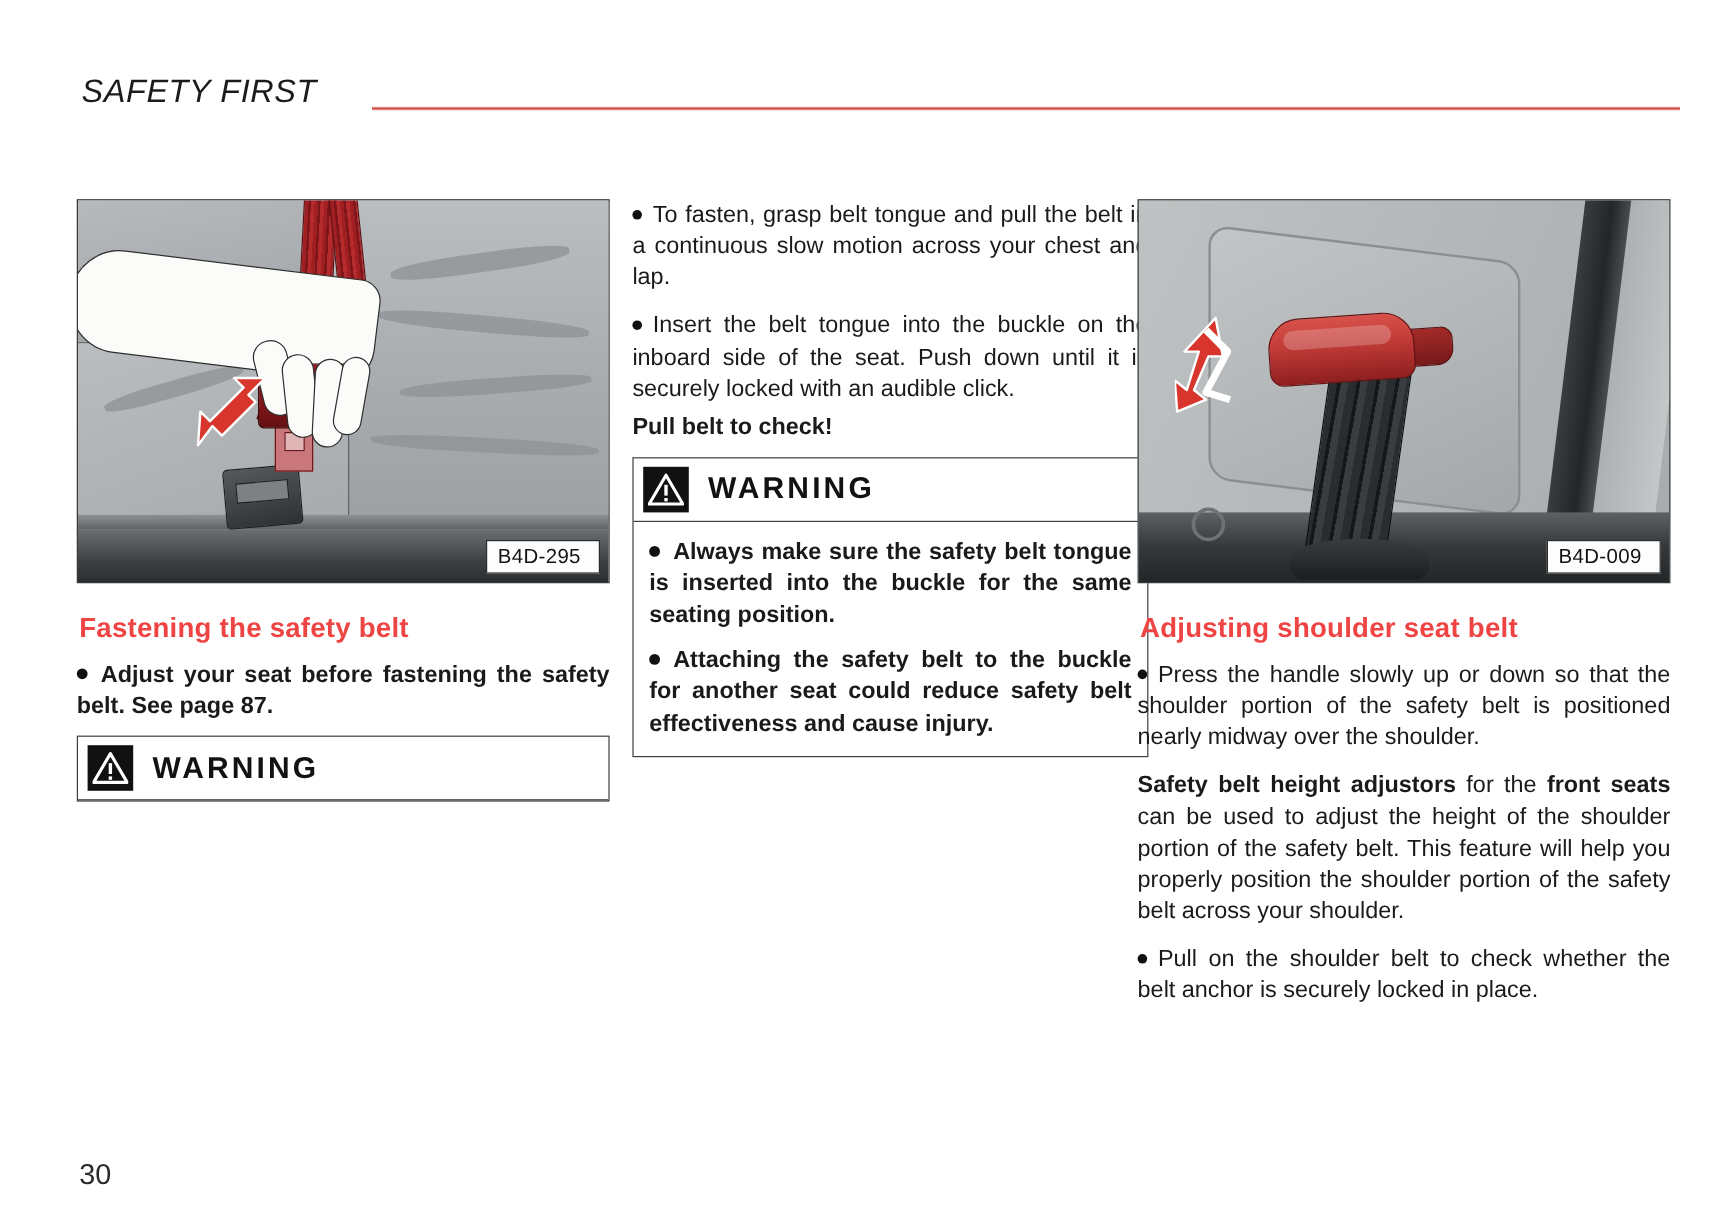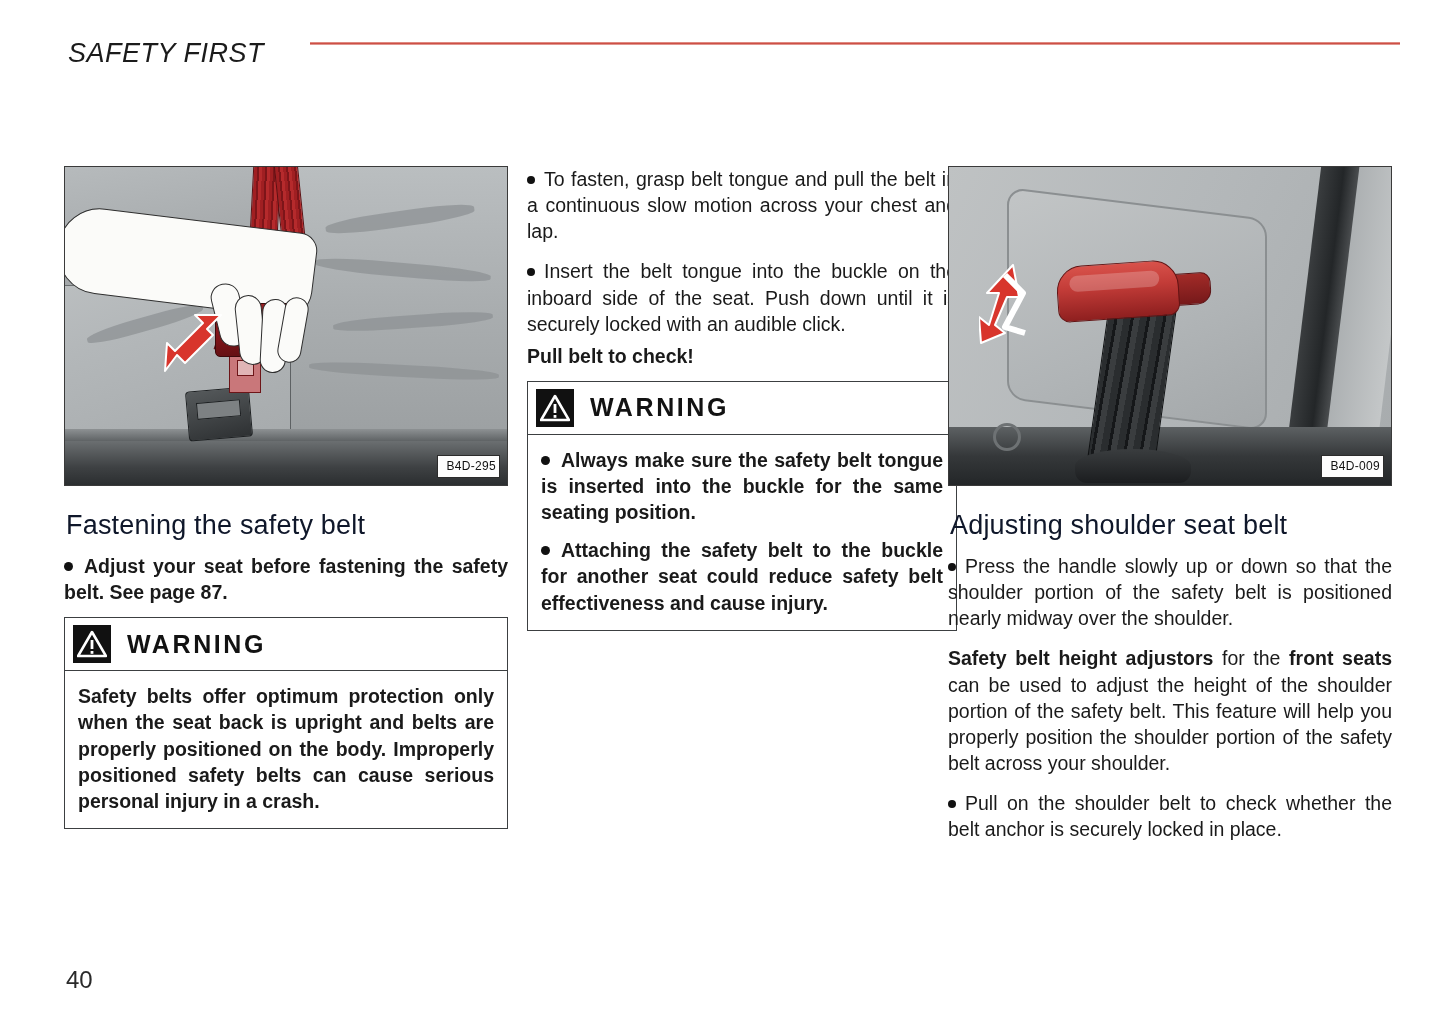--- a/index.html
+++ b/index.html
@@ -13,25 +13,25 @@
     position: relative;
     font-family: "Liberation Sans", sans-serif;
     color: #1a1a1a;
     overflow: hidden;
   }
 
   
   #page-header {
     position: absolute;
     left: 68px;
-    top: 38px;
+    top: 52px;
     width: 1332px;
     height: 40px;
     display: flex;
-    align-items: flex-start;
+    align-items: flex-end;
     gap: 32px;
   }
   #page-header .head-title {
     font-style: italic;
     font-weight: 400;
     font-size: 27px;
     letter-spacing: 0.5px;
     color: #1b1b1b;
     white-space: nowrap;
     padding-right: 14px;
@@ -62,23 +62,23 @@
     box-sizing: border-box;
     overflow: hidden;
     background: #b9bcbd;
   }
   .fig-caption {
     position: absolute;
     right: 7px;
     bottom: 7px;
     background: #fdfdfd;
     border: 1px solid #2b2b2b;
-    font-size: 12px;
+    font-size: 17px;
     line-height: 1;
-    padding: 4px 3px 5px 9px;
+    padding: 4px 15px 5px 9px;
     letter-spacing: 0.3px;
     color: #121212;
     z-index: 40;
   }
 
   
   .seat-bg {
     position: absolute; inset: 0;
     background:
       linear-gradient(160deg, #c6c9ca 0%, #b3b7b9 40%, #a8acae 70%, #9ea2a4 100%);
@@ -262,23 +262,23 @@
     z-index: 16;
   }
   .arrow-right-fig {
     position: absolute;
     left: 30px; top: 96px; width: 74px; height: 82px;
     z-index: 30;
   }
 
   
   .red-heading {
-    color: #0f172a;
-    font-weight: normal;
-    font-size: 27px;
+    color: #ef4444;
+    font-weight: bold;
+    font-size: 23px;
     letter-spacing: 0.2px;
     margin: 24px 0 12px 2px;
   }
   .bold-sub {
     font-weight: bold;
     font-size: 19.5px;
     line-height: 1.32;
     margin: 0 0 10px 0;
   }
   p.body {
@@ -405,23 +405,20 @@
     <div class="warning-head">
       <div class="warn-icon">
         <svg width="30" height="28" viewBox="0 0 30 28">
           <polygon points="15,2 29,26 1,26" fill="none" stroke="#ffffff" stroke-width="2.6" stroke-linejoin="round"></polygon>
           <rect x="13.6" y="10" width="2.8" height="9" fill="#ffffff"></rect>
           <rect x="13.6" y="21" width="2.8" height="2.8" fill="#ffffff"></rect>
         </svg>
       </div>
       <div class="warn-label">WARNING</div>
     </div>
-    <div class="warning-body">
-      <p>Safety belts offer optimum protection only when the seat back is upright and belts are properly positioned on the body. Improperly positioned safety belts can cause serious personal injury in a crash.</p>
-    </div>
   </div>
 
 </div>
 
 <div class="col" id="col-mid">
 
   <p class="body">
     <span class="bullet sm"></span><span>To fasten, grasp belt tongue and pull the belt in a continuous slow motion across your chest and lap.</span>
   </p>
 
@@ -484,13 +481,13 @@
   <p class="body">
     <strong>Safety belt height adjustors</strong><span> for the </span><strong>front seats</strong><span> can be used to adjust the height of the shoulder portion of the safety belt. This feature will help you properly position the shoulder portion of the safety belt across your shoulder.</span>
   </p>
 
   <p class="body last">
     <span class="bullet sm"></span><span>Pull on the shoulder belt to check whether the belt anchor is securely locked in place.</span>
   </p>
 
 </div>
 
-<div id="page-number">40</div>
+<div id="page-number">30</div>
 
 </body></html>

